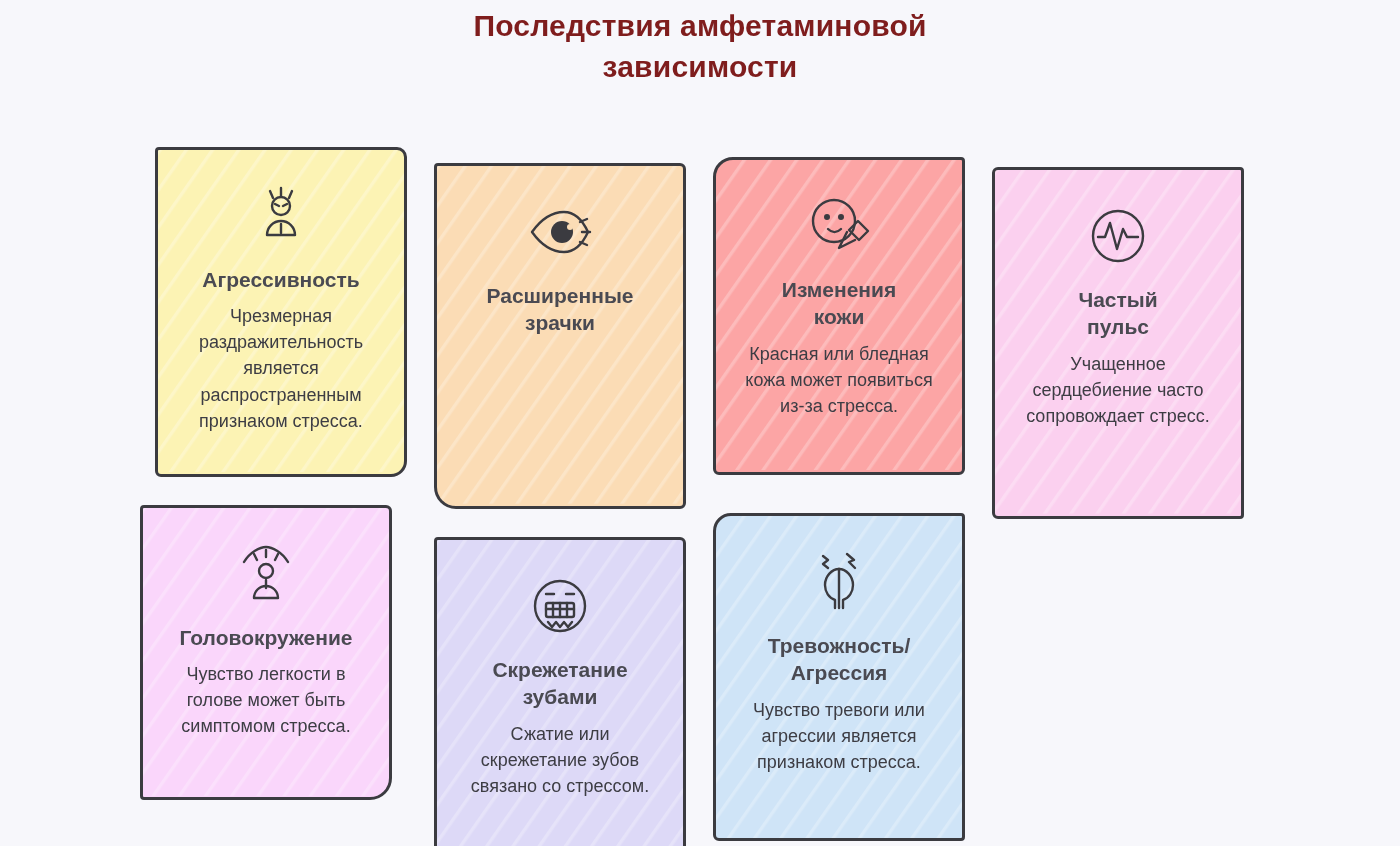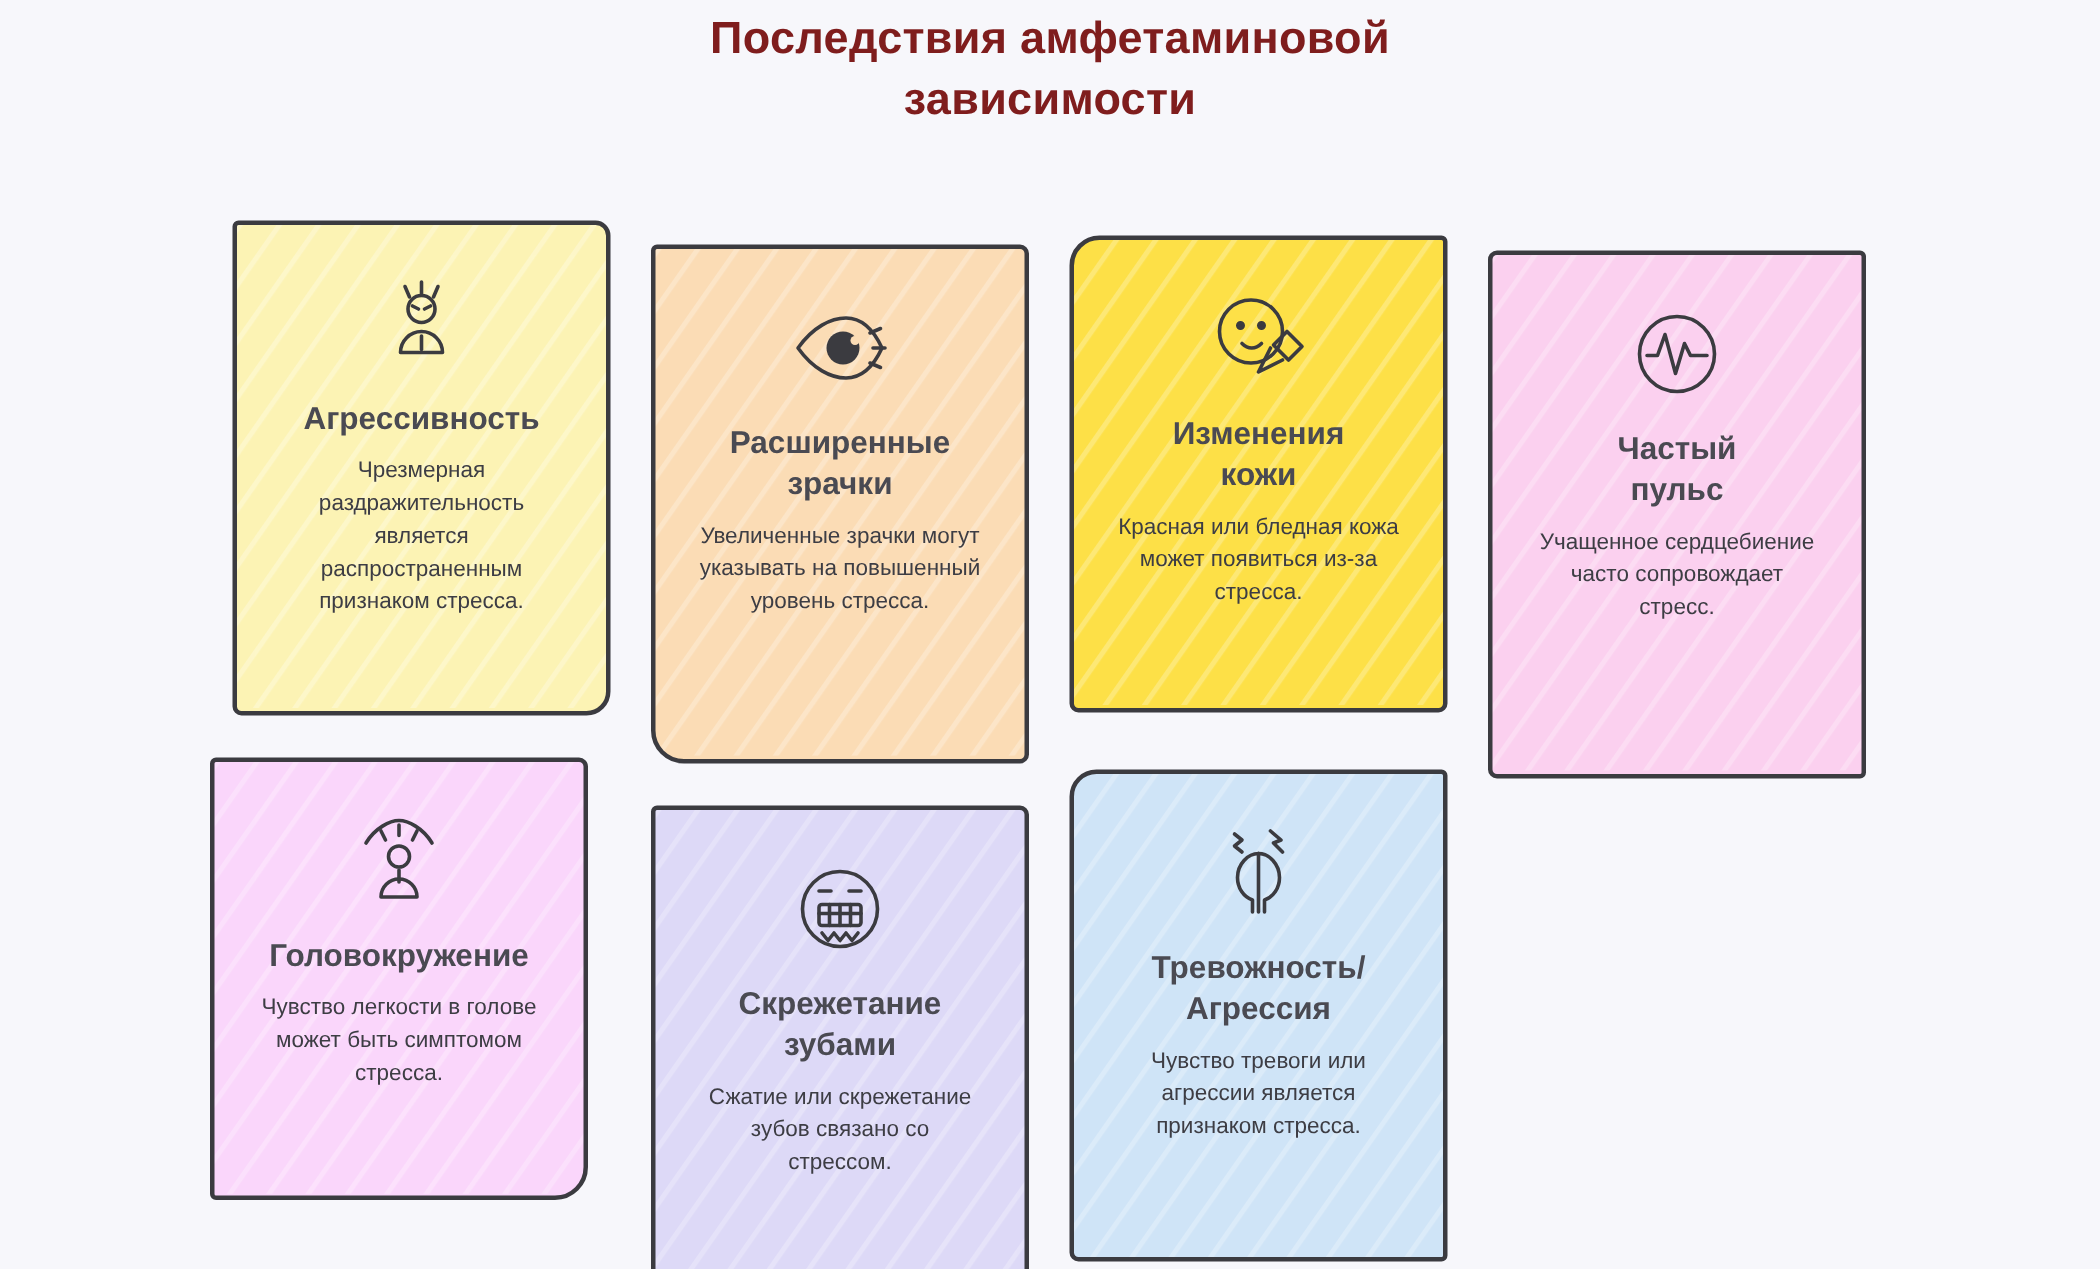--- a/index.html
+++ b/index.html
@@ -79,41 +79,41 @@
     font-size: 21px;
     font-weight: bold;
     color: #4a4a52;
     text-align: center;
     line-height: 1.3;
     margin-top: 6px;
     margin-bottom: 10px;
     white-space: pre-line;
   }
   .card-body {
-    font-size: 15px;
+    font-size: 18px;
     color: #3d3d44;
     text-align: center;
     line-height: 1.45;
     max-width: 190px;
   }
 
   
   #card-aggression {
     left: 155px; top: 112px; width: 252px; height: 330px;
     background: #fcf3b4;
     border-radius: 4px 10px 16px 6px;
   }
   #card-pupils {
     left: 434px; top: 128px; width: 252px; height: 346px;
     background: #fbdcb5;
     border-radius: 4px 6px 6px 22px;
   }
   #card-skin {
     left: 713px; top: 122px; width: 252px; height: 318px;
-    background: #fde047;
+    background: #fca5a5;
     border-radius: 20px 4px 6px 6px;
   }
   #card-pulse {
     left: 992px; top: 132px; width: 252px; height: 352px;
     background: #fbd0ef;
     border-radius: 6px 4px 4px 6px;
   }
   #card-dizziness {
     left: 140px; top: 470px; width: 252px; height: 295px;
     background: #fad6fb;
@@ -178,21 +178,20 @@
       <div class="card-icon">
         <svg viewBox="0 0 72 72" fill="none" stroke="#3b3b40" stroke-width="2.4" stroke-linecap="round" stroke-linejoin="round">
           <path d="M8 36 c10 -14 22 -20 32 -20 c10 0 18 7 24 20 c-6 13 -14 20 -24 20 c-10 0 -22 -6 -32 -20 z"></path>
           <circle cx="38" cy="36" r="11" fill="#3b3b40" stroke="none"></circle>
           <circle cx="46" cy="31" r="3" fill="#fbdcb5" stroke="none"></circle>
           <path d="M56 26 l7 -3 M58 36 l8 0 M56 46 l7 3"></path>
         </svg>
       </div>
       <div class="card-title">Расширенные
 зрачки</div>
-      <div class="card-body">Увеличенные зрачки могут указывать на повышенный уровень стресса.</div>
     </div>
   </div>
 
   <div class="card" id="card-skin">
     <svg class="hatch" viewBox="0 0 252 318" preserveAspectRatio="none">
       <defs>
           <pattern id="h3" width="22" height="22" patternUnits="userSpaceOnUse" patternTransform="rotate(35)">
         <line x1="0" y1="0" x2="0" y2="22" stroke="#ffffff" stroke-width="7" opacity="0.5"></line>
       </pattern>
         </defs>

